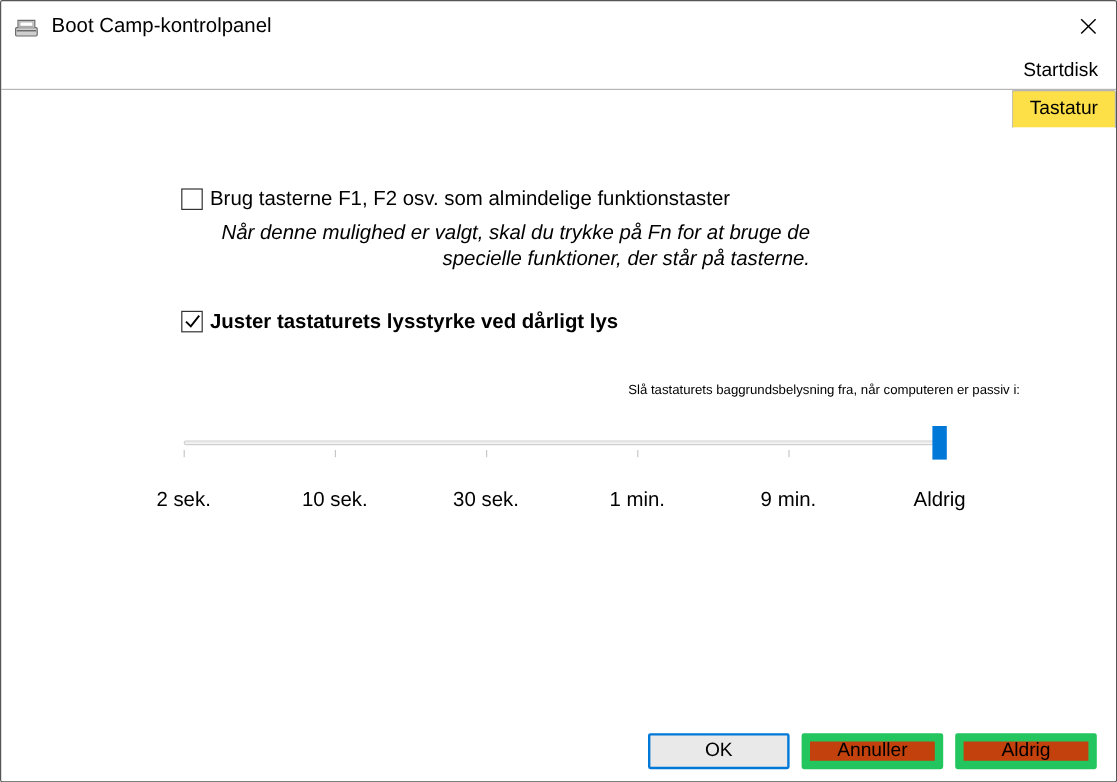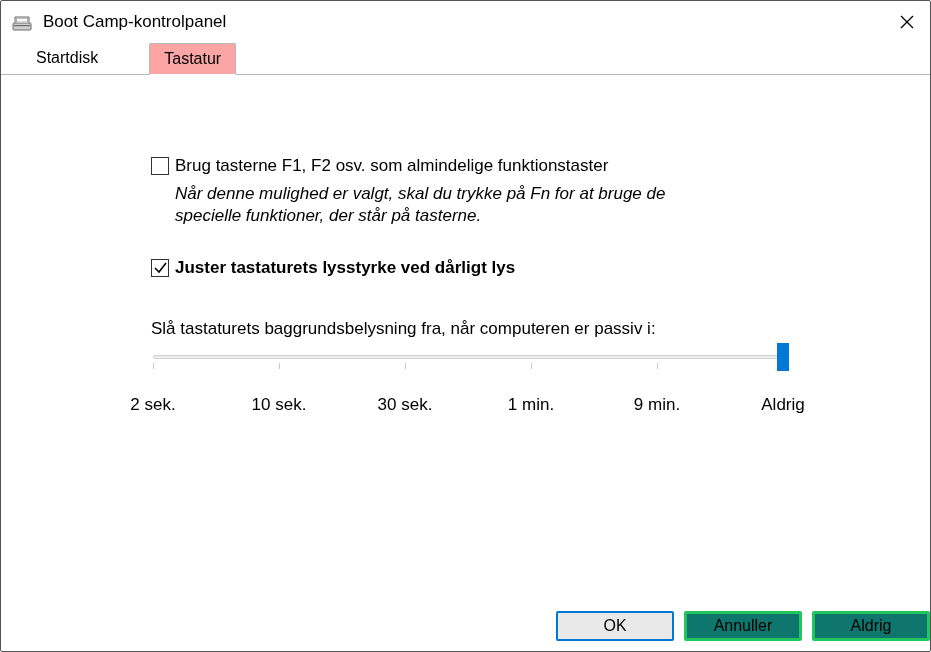--- a/index.html
+++ b/index.html
@@ -13,20 +13,21 @@
     overflow: hidden;
   }
   .window {
     width: 931px; height: 652px;
     border: 1px solid #555;
     background: #fff;
     position: relative;
     display: flex;
     flex-direction: column;
     border-radius: 2px;
+    text-align: right;
   }
   .titlebar {
     height: 42px;
     display: flex;
     align-items: center;
     padding: 0 0 0 10px;
   }
   .app-icon {
     width: 22px; height: 22px;
     margin-right: 10px;
@@ -41,42 +42,43 @@
     display: flex; align-items: center; justify-content: center;
     cursor: pointer;
   }
   .close-btn svg { width: 14px; height: 14px; }
   .tabs-strip {
     height: 32px;
     border-bottom: 1px solid #b6b6b6;
     display: flex;
     align-items: flex-end;
     padding-left: 20px;
+    flex-direction: column;
   }
   .tab {
     padding: 6px 14px 6px 14px;
     font-size: 16px;
     color: #000;
     cursor: pointer;
     position: relative;
     border: 1px solid transparent;
   }
   .tab.active {
     border: 1px solid #b6b6b6;
     border-bottom: 1px solid #fff;
-    background: #fca5a5;
+    background: #fde047;
     margin-bottom: -1px;
     border-top-left-radius: 2px;
     border-top-right-radius: 2px;
     margin-left: 36px;
   }
   .content {
     flex: 1;
     position: relative;
-    padding: 80px 112px 20px 150px;
+    padding: 80px 80px 20px 150px;
   }
   .option {
     display: flex;
     align-items: flex-start;
     margin-bottom: 6px;
   }
   .checkbox {
     width: 18px; height: 18px;
     border: 1px solid #333;
     margin-right: 6px;
@@ -99,22 +101,22 @@
     line-height: 22px;
     max-width: 500px;
     margin-bottom: 30px;
     font-style: italic;
   }
   .option2 { margin-bottom: 40px; font-weight: bold; }
   .slider-section {
     margin-top: 10px;
   }
   .slider-label {
-    font-size: 17px;
-    margin-bottom: 8px;
+    font-size: 11px;
+    margin-bottom: 28px;
   }
   .slider-track-wrap {
     position: relative;
     width: 630px;
     height: 26px;
     margin-left: 2px;
   }
   .slider-track {
     position: absolute;
     left: 0; right: 0; top: 8px;
@@ -147,27 +149,28 @@
     position: absolute;
     font-size: 17px;
     transform: translateX(-50%);
     white-space: nowrap;
   }
   .footer {
     height: 50px;
     display: flex;
     align-items: center;
     justify-content: flex-end;
+    padding-right: 16px;
     gap: 10px;
   }
   .btn {
     min-width: 118px;
     height: 30px;
-    border: 3px solid #22c55e;
-    background: #0f766e;
+    border: 7px solid #22c55e;
+    background: #c2410c;
     font-size: 16px;
     display: flex; align-items: center; justify-content: center;
     cursor: pointer;
     border-radius: 2px;
   }
   .btn.primary {
     border: 2px solid #0078d7;
     background: #e9e9e9;
   }
 </style>

